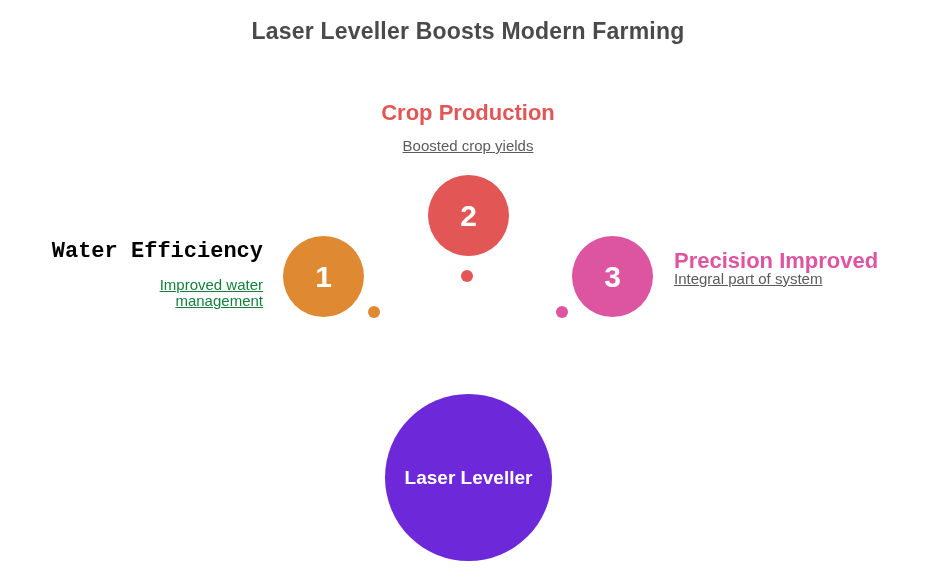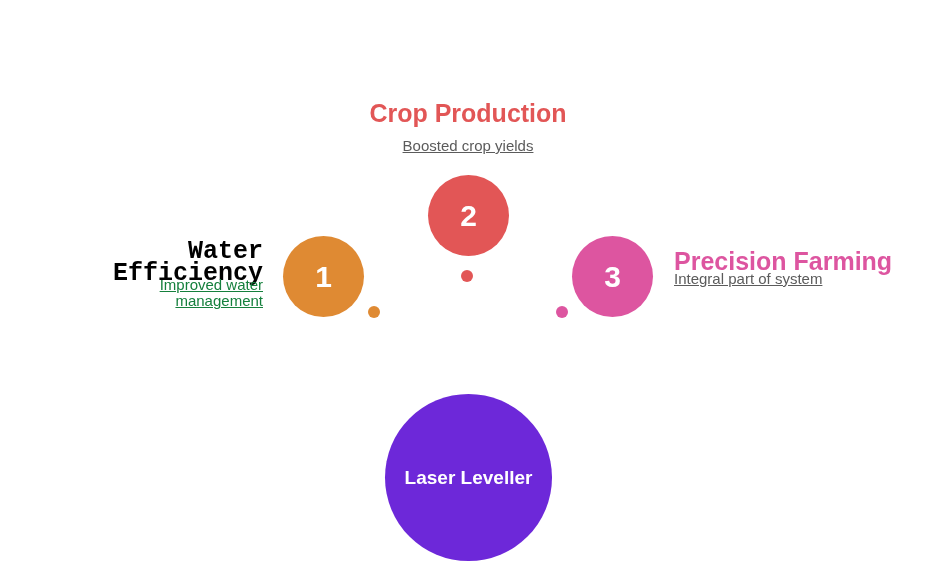--- a/index.html
+++ b/index.html
@@ -22,21 +22,21 @@
     width: 936px;
     margin: 0;
     text-align: center;
     font-size: 23px;
     font-weight: bold;
     color: #4a4a4a;
     letter-spacing: 0.2px;
   }
   .heading {
     position: absolute;
-    font-size: 25px;
+    font-size: 22px;
     font-weight: bold;
     line-height: 22px;
   }
   .desc {
     position: absolute;
     font-size: 15px;
     font-weight: normal;
     color: #5b5b5b;
     line-height: 16px;
     text-decoration: underline;
@@ -95,36 +95,37 @@
     color: #ffffff;
     font-size: 19px;
     font-weight: bold;
   }
 </style>
 </head>
 <body>
 
 <div class="canvas">
 
+  <h1 class="title" style="color: rgb(74, 74, 74);">Laser Leveller Boosts Modern Farming</h1>
 
   <div class="heading heading-top" style="color: rgb(226, 86, 86);">Crop Production</div>
   <div class="desc desc-top" style="color: rgb(91, 91, 91);">Boosted crop yields</div>
   <div class="circle circle-2" style="background-color: rgb(226, 86, 86);">
     <span class="num">2</span>
   </div>
   <div class="dot dot-2" style="background-color: rgb(226, 86, 86);"></div>
 
   <div class="heading heading-left" style="color: #000000; font-family: Liberation Mono, monospace;">Water Efficiency</div>
   <div class="desc desc-left" style="color: #15803d;">Improved water management</div>
   <div class="circle circle-1" style="background-color: rgb(223, 138, 51);">
     <span class="num">1</span>
   </div>
   <div class="dot dot-1" style="background-color: rgb(223, 138, 51);"></div>
 
-  <div class="heading heading-right" style="color: rgb(221, 85, 160);">Precision Farming</div>
+  <div class="heading heading-right" style="color: rgb(221, 85, 160);">Precision Improved</div>
   <div class="desc desc-right" style="color: rgb(91, 91, 91);">Integral part of system</div>
   <div class="circle circle-3" style="background-color: rgb(221, 85, 160);">
     <span class="num">3</span>
   </div>
   <div class="dot dot-3" style="background-color: rgb(221, 85, 160);"></div>
 
   <div class="center-circle" style="background-color: #6d28d9;">
     <span class="center-label">Laser Leveller</span>
   </div>
 

